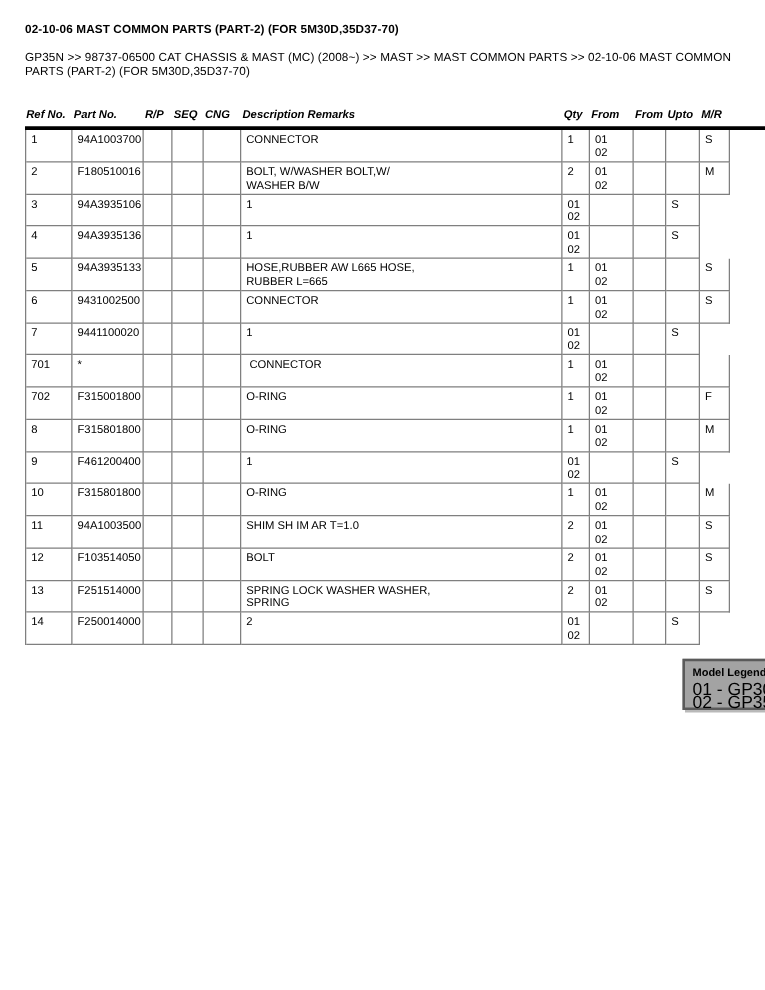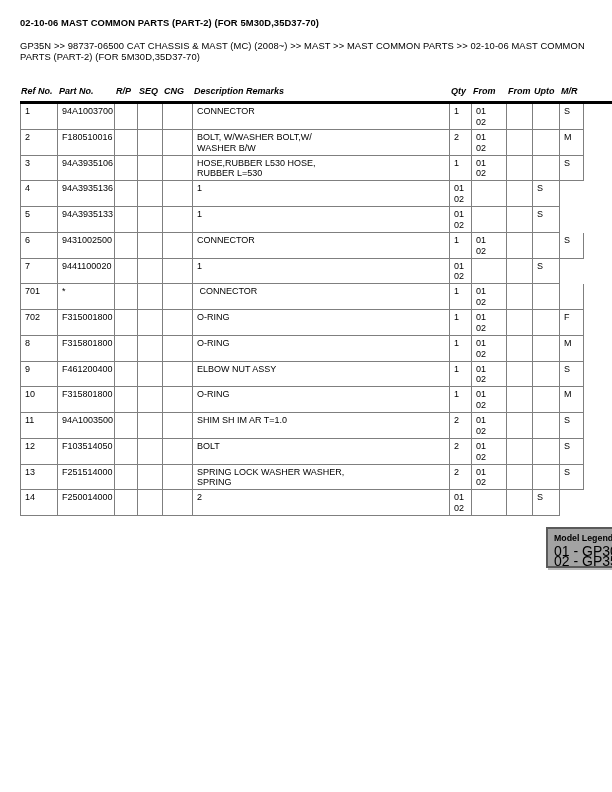--- a/index.html
+++ b/index.html
@@ -164,22 +164,20 @@
         <div class="cell c-from"></div>
         <div class="cell c-upto"></div>
         <div class="cell c-mr">M</div>
       </div>
       <div class="trow">
         <div class="cell c-ref">3</div>
         <div class="cell c-part">94A3935106</div>
         <div class="cell c-rp"></div>
         <div class="cell c-seq"></div>
         <div class="cell c-cng"></div>
-        <div class="cell c-desc">HOSE,RUBBER L530 HOSE,
-RUBBER L=530</div>
         <div class="cell c-qty">1</div>
         <div class="cell c-model">01
 02</div>
         <div class="cell c-from"></div>
         <div class="cell c-upto"></div>
         <div class="cell c-mr">S</div>
       </div>
       <div class="trow">
         <div class="cell c-ref">4</div>
         <div class="cell c-part">94A3935136</div>
@@ -192,20 +190,22 @@
         <div class="cell c-from"></div>
         <div class="cell c-upto"></div>
         <div class="cell c-mr">S</div>
       </div>
       <div class="trow">
         <div class="cell c-ref">5</div>
         <div class="cell c-part">94A3935133</div>
         <div class="cell c-rp"></div>
         <div class="cell c-seq"></div>
         <div class="cell c-cng"></div>
+        <div class="cell c-desc">HOSE,RUBBER AW L665 HOSE,
+RUBBER L=665</div>
         <div class="cell c-qty">1</div>
         <div class="cell c-model">01
 02</div>
         <div class="cell c-from"></div>
         <div class="cell c-upto"></div>
         <div class="cell c-mr">S</div>
       </div>
       <div class="trow">
         <div class="cell c-ref">6</div>
         <div class="cell c-part">9431002500</div>
@@ -274,21 +274,20 @@
         <div class="cell c-from"></div>
         <div class="cell c-upto"></div>
         <div class="cell c-mr">M</div>
       </div>
       <div class="trow">
         <div class="cell c-ref">9</div>
         <div class="cell c-part">F461200400</div>
         <div class="cell c-rp"></div>
         <div class="cell c-seq"></div>
         <div class="cell c-cng"></div>
-        <div class="cell c-desc">ELBOW NUT ASSY</div>
         <div class="cell c-qty">1</div>
         <div class="cell c-model">01
 02</div>
         <div class="cell c-from"></div>
         <div class="cell c-upto"></div>
         <div class="cell c-mr">S</div>
       </div>
       <div class="trow">
         <div class="cell c-ref">10</div>
         <div class="cell c-part">F315801800</div>

